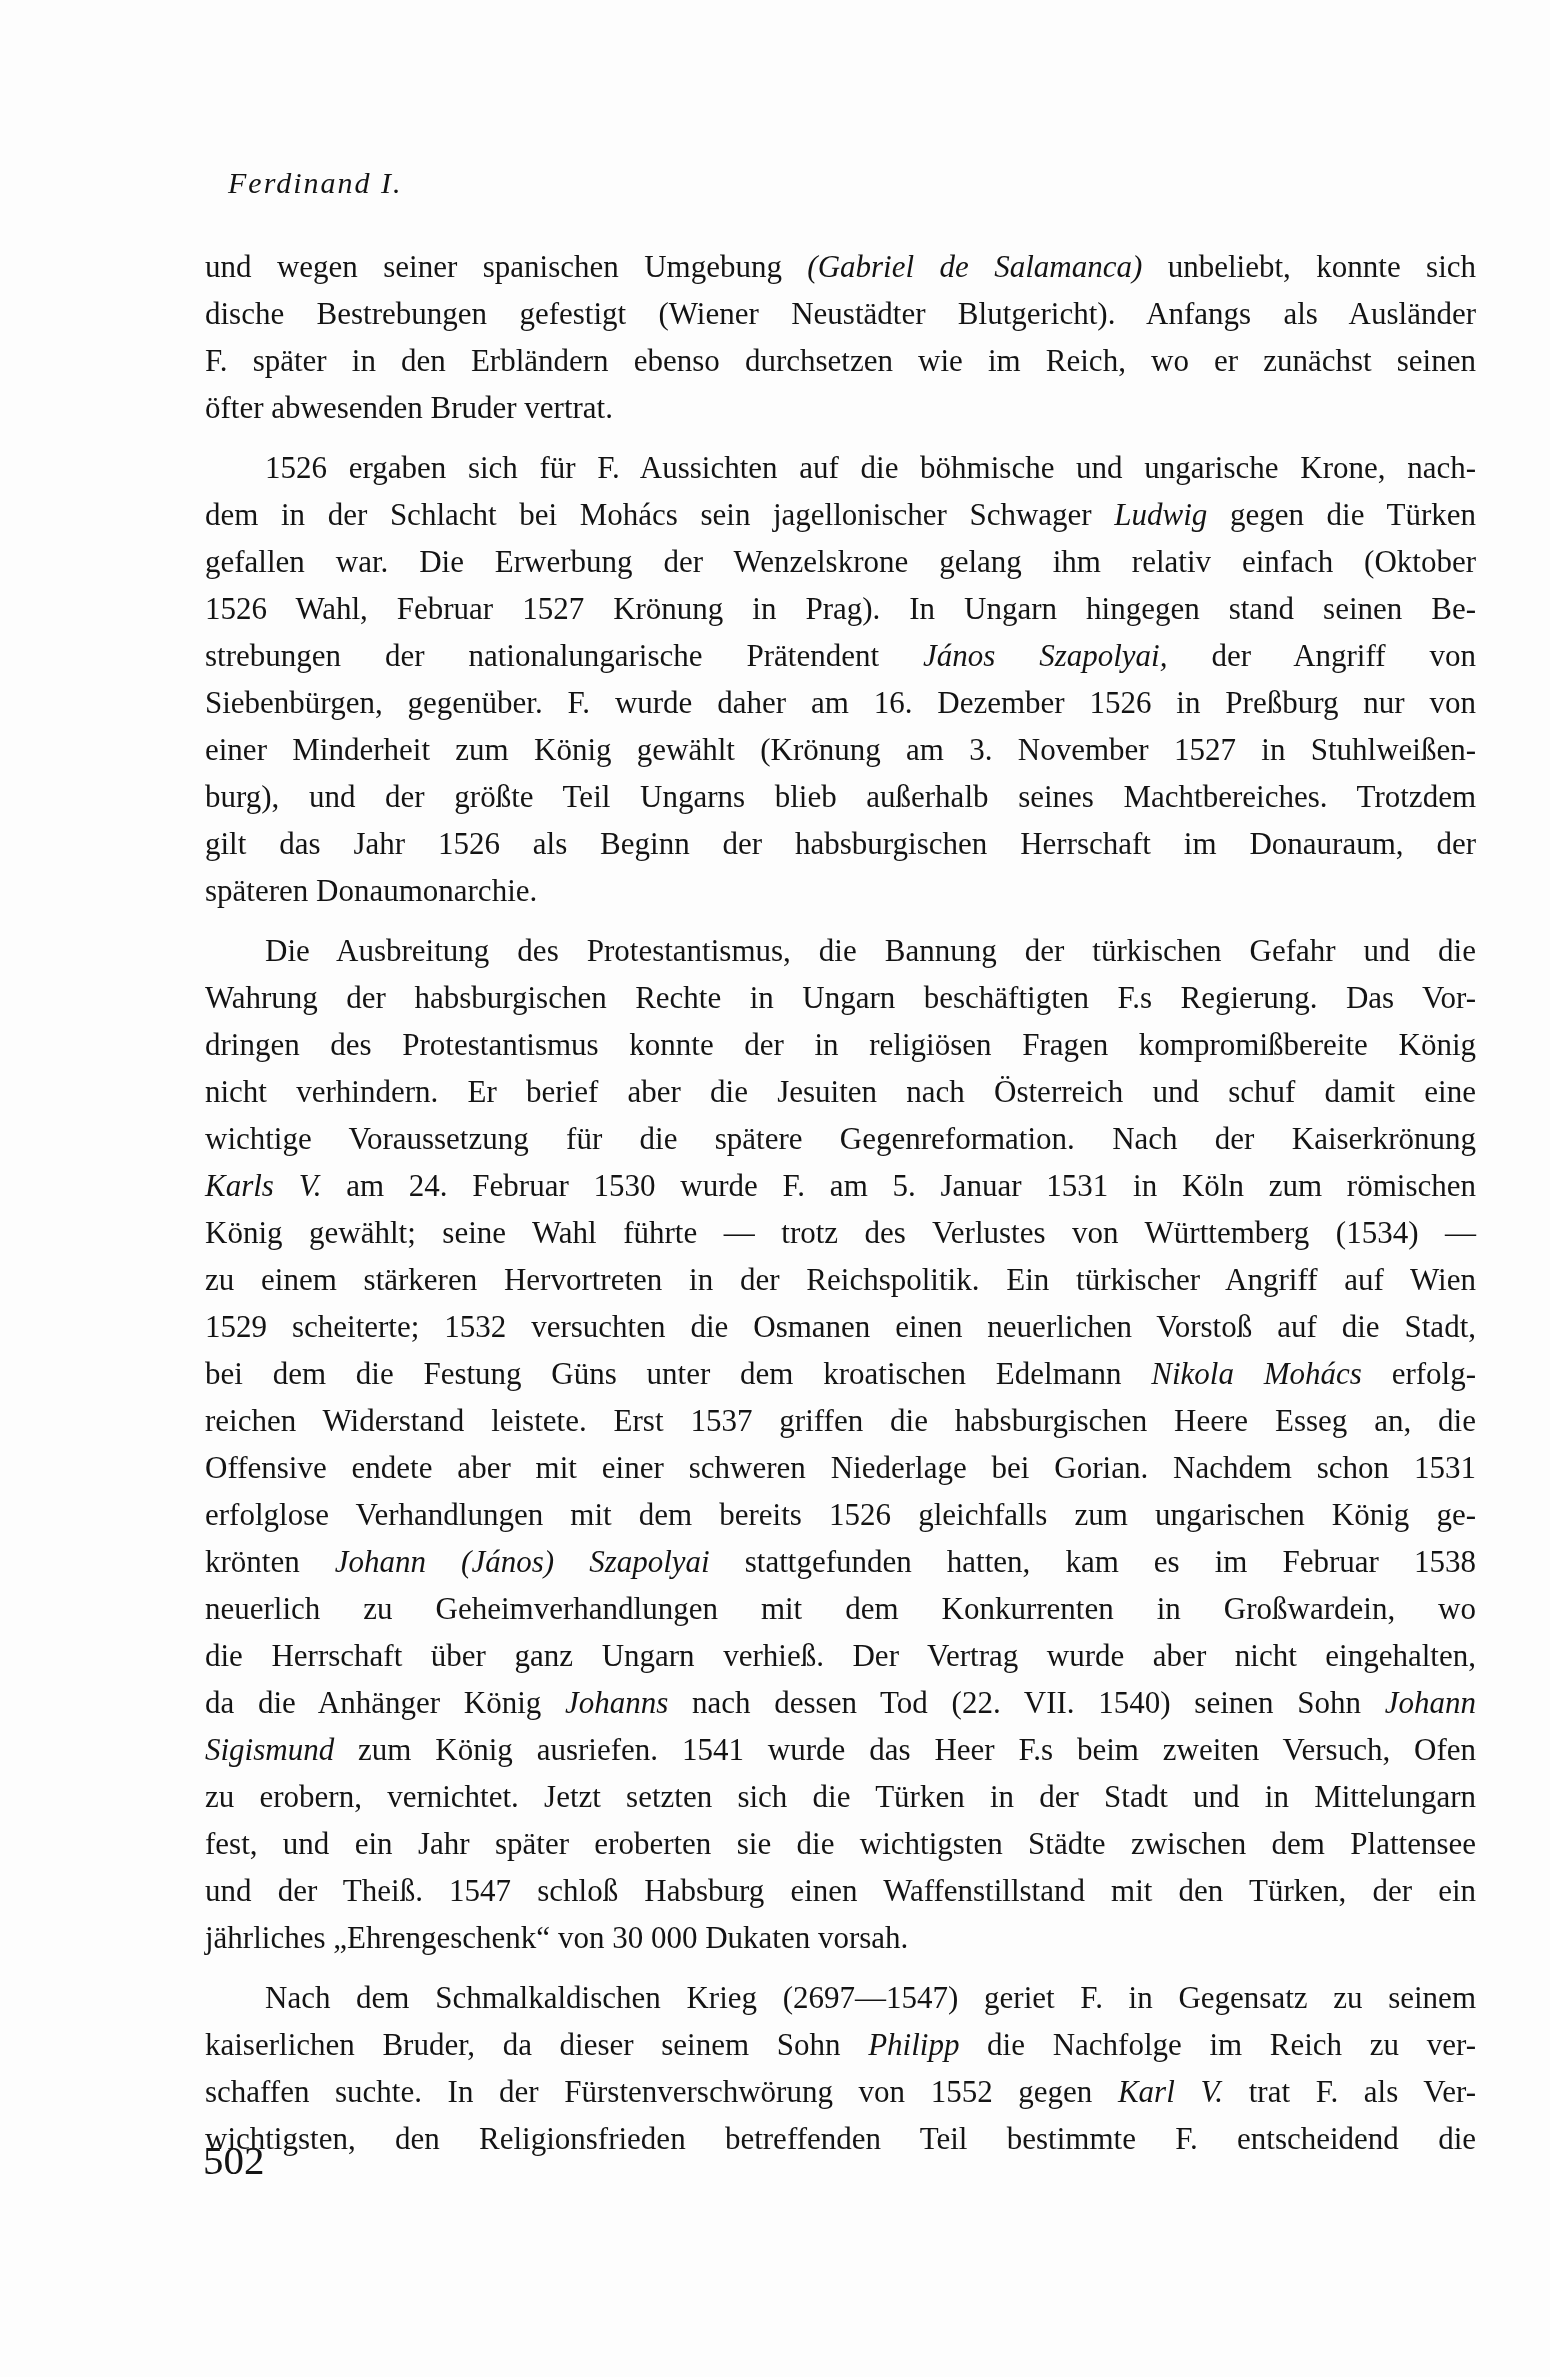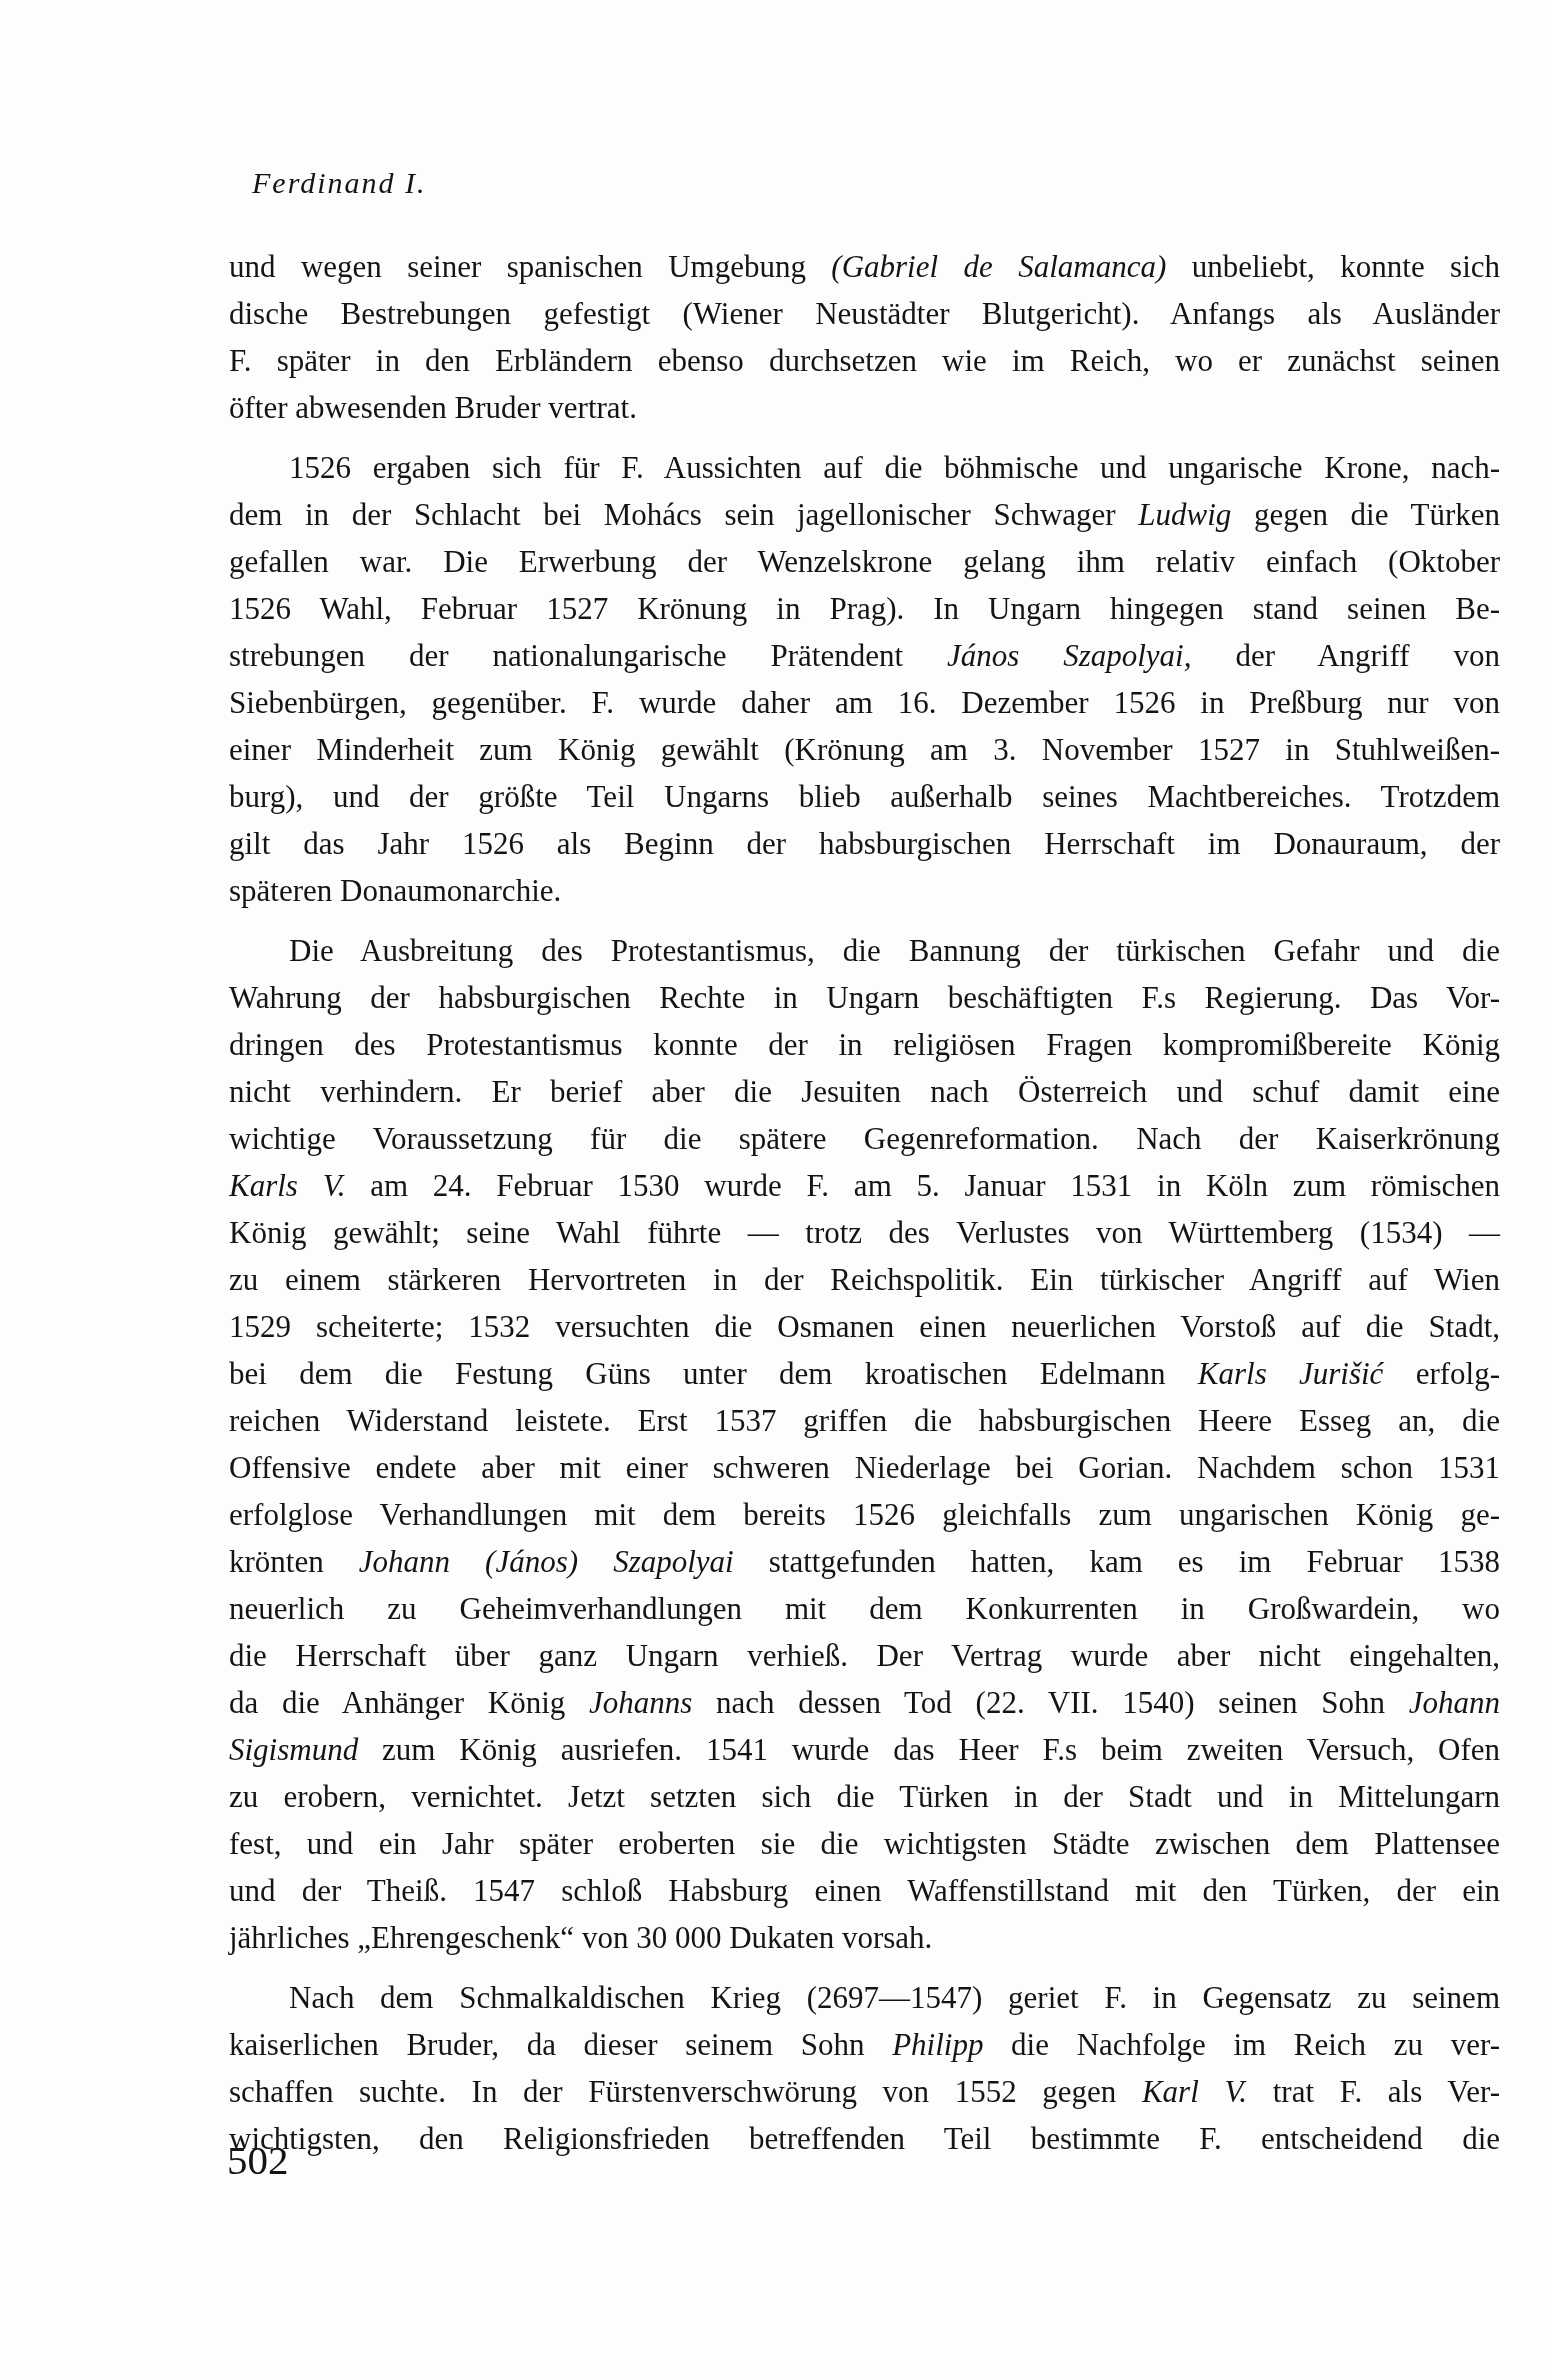--- a/index.html
+++ b/index.html
@@ -13,21 +13,20 @@
       position: relative;
       overflow: hidden;
       color: #141414;
       font-family: "DejaVu Serif", "Liberation Serif", serif;
     }
     .page {
       position: absolute;
       left: 0; top: 0;
       width: 1494px;
       height: 2377px;
-      margin-left: 24px;
     }
     .running-head {
       position: absolute;
       left: 228px;
       top: 163px;
       font-family: "Liberation Serif", serif;
       font-style: italic;
       font-size: 30px;
       letter-spacing: 2px;
       line-height: 39px;
@@ -103,21 +102,21 @@
       <p class="paragraph">
         <span class="line indent"><span>Die Ausbreitung des Protestantismus, die Bannung der türkischen Gefahr und die</span></span>
         <span class="line"><span>Wahrung der habsburgischen Rechte in Ungarn beschäftigten F.s Regierung. Das Vor-</span></span>
         <span class="line"><span>dringen des Protestantismus konnte der in religiösen Fragen kompromißbereite König</span></span>
         <span class="line"><span>nicht verhindern. Er berief aber die Jesuiten nach Österreich und schuf damit eine</span></span>
         <span class="line"><span>wichtige Voraussetzung für die spätere Gegenreformation. Nach der Kaiserkrönung</span></span>
         <span class="line"><em>Karls V.</em><span> am 24. Februar 1530 wurde F. am 5. Januar 1531 in Köln zum römischen</span></span>
         <span class="line"><span>König gewählt; seine Wahl führte — trotz des Verlustes von Württemberg (1534) —</span></span>
         <span class="line"><span>zu einem stärkeren Hervortreten in der Reichspolitik. Ein türkischer Angriff auf Wien</span></span>
         <span class="line"><span>1529 scheiterte; 1532 versuchten die Osmanen einen neuerlichen Vorstoß auf die Stadt,</span></span>
-        <span class="line"><span>bei dem die Festung Güns unter dem kroatischen Edelmann </span><em>Karls Jurišić</em><span> erfolg-</span></span>
+        <span class="line"><span>bei dem die Festung Güns unter dem kroatischen Edelmann </span><em>Nikola Mohács</em><span> erfolg-</span></span>
         <span class="line"><span>reichen Widerstand leistete. Erst 1537 griffen die habsburgischen Heere Esseg an, die</span></span>
         <span class="line"><span>Offensive endete aber mit einer schweren Niederlage bei Gorian. Nachdem schon 1531</span></span>
         <span class="line"><span>erfolglose Verhandlungen mit dem bereits 1526 gleichfalls zum ungarischen König ge-</span></span>
         <span class="line"><span>krönten </span><em>Johann (János) Szapolyai</em><span> stattgefunden hatten, kam es im Februar 1538</span></span>
         <span class="line"><span>neuerlich zu Geheimverhandlungen mit dem Konkurrenten in Großwardein, wo</span></span>
         <span class="line"><span>die Herrschaft über ganz Ungarn verhieß. Der Vertrag wurde aber nicht eingehalten,</span></span>
         <span class="line"><span>da die Anhänger König </span><em>Johanns</em><span> nach dessen Tod (22. VII. 1540) seinen Sohn </span><em>Johann</em></span>
         <span class="line"><em>Sigismund</em><span> zum König ausriefen. 1541 wurde das Heer F.s beim zweiten Versuch, Ofen</span></span>
         <span class="line"><span>zu erobern, vernichtet. Jetzt setzten sich die Türken in der Stadt und in Mittelungarn</span></span>
         <span class="line"><span>fest, und ein Jahr später eroberten sie die wichtigsten Städte zwischen dem Plattensee</span></span>

